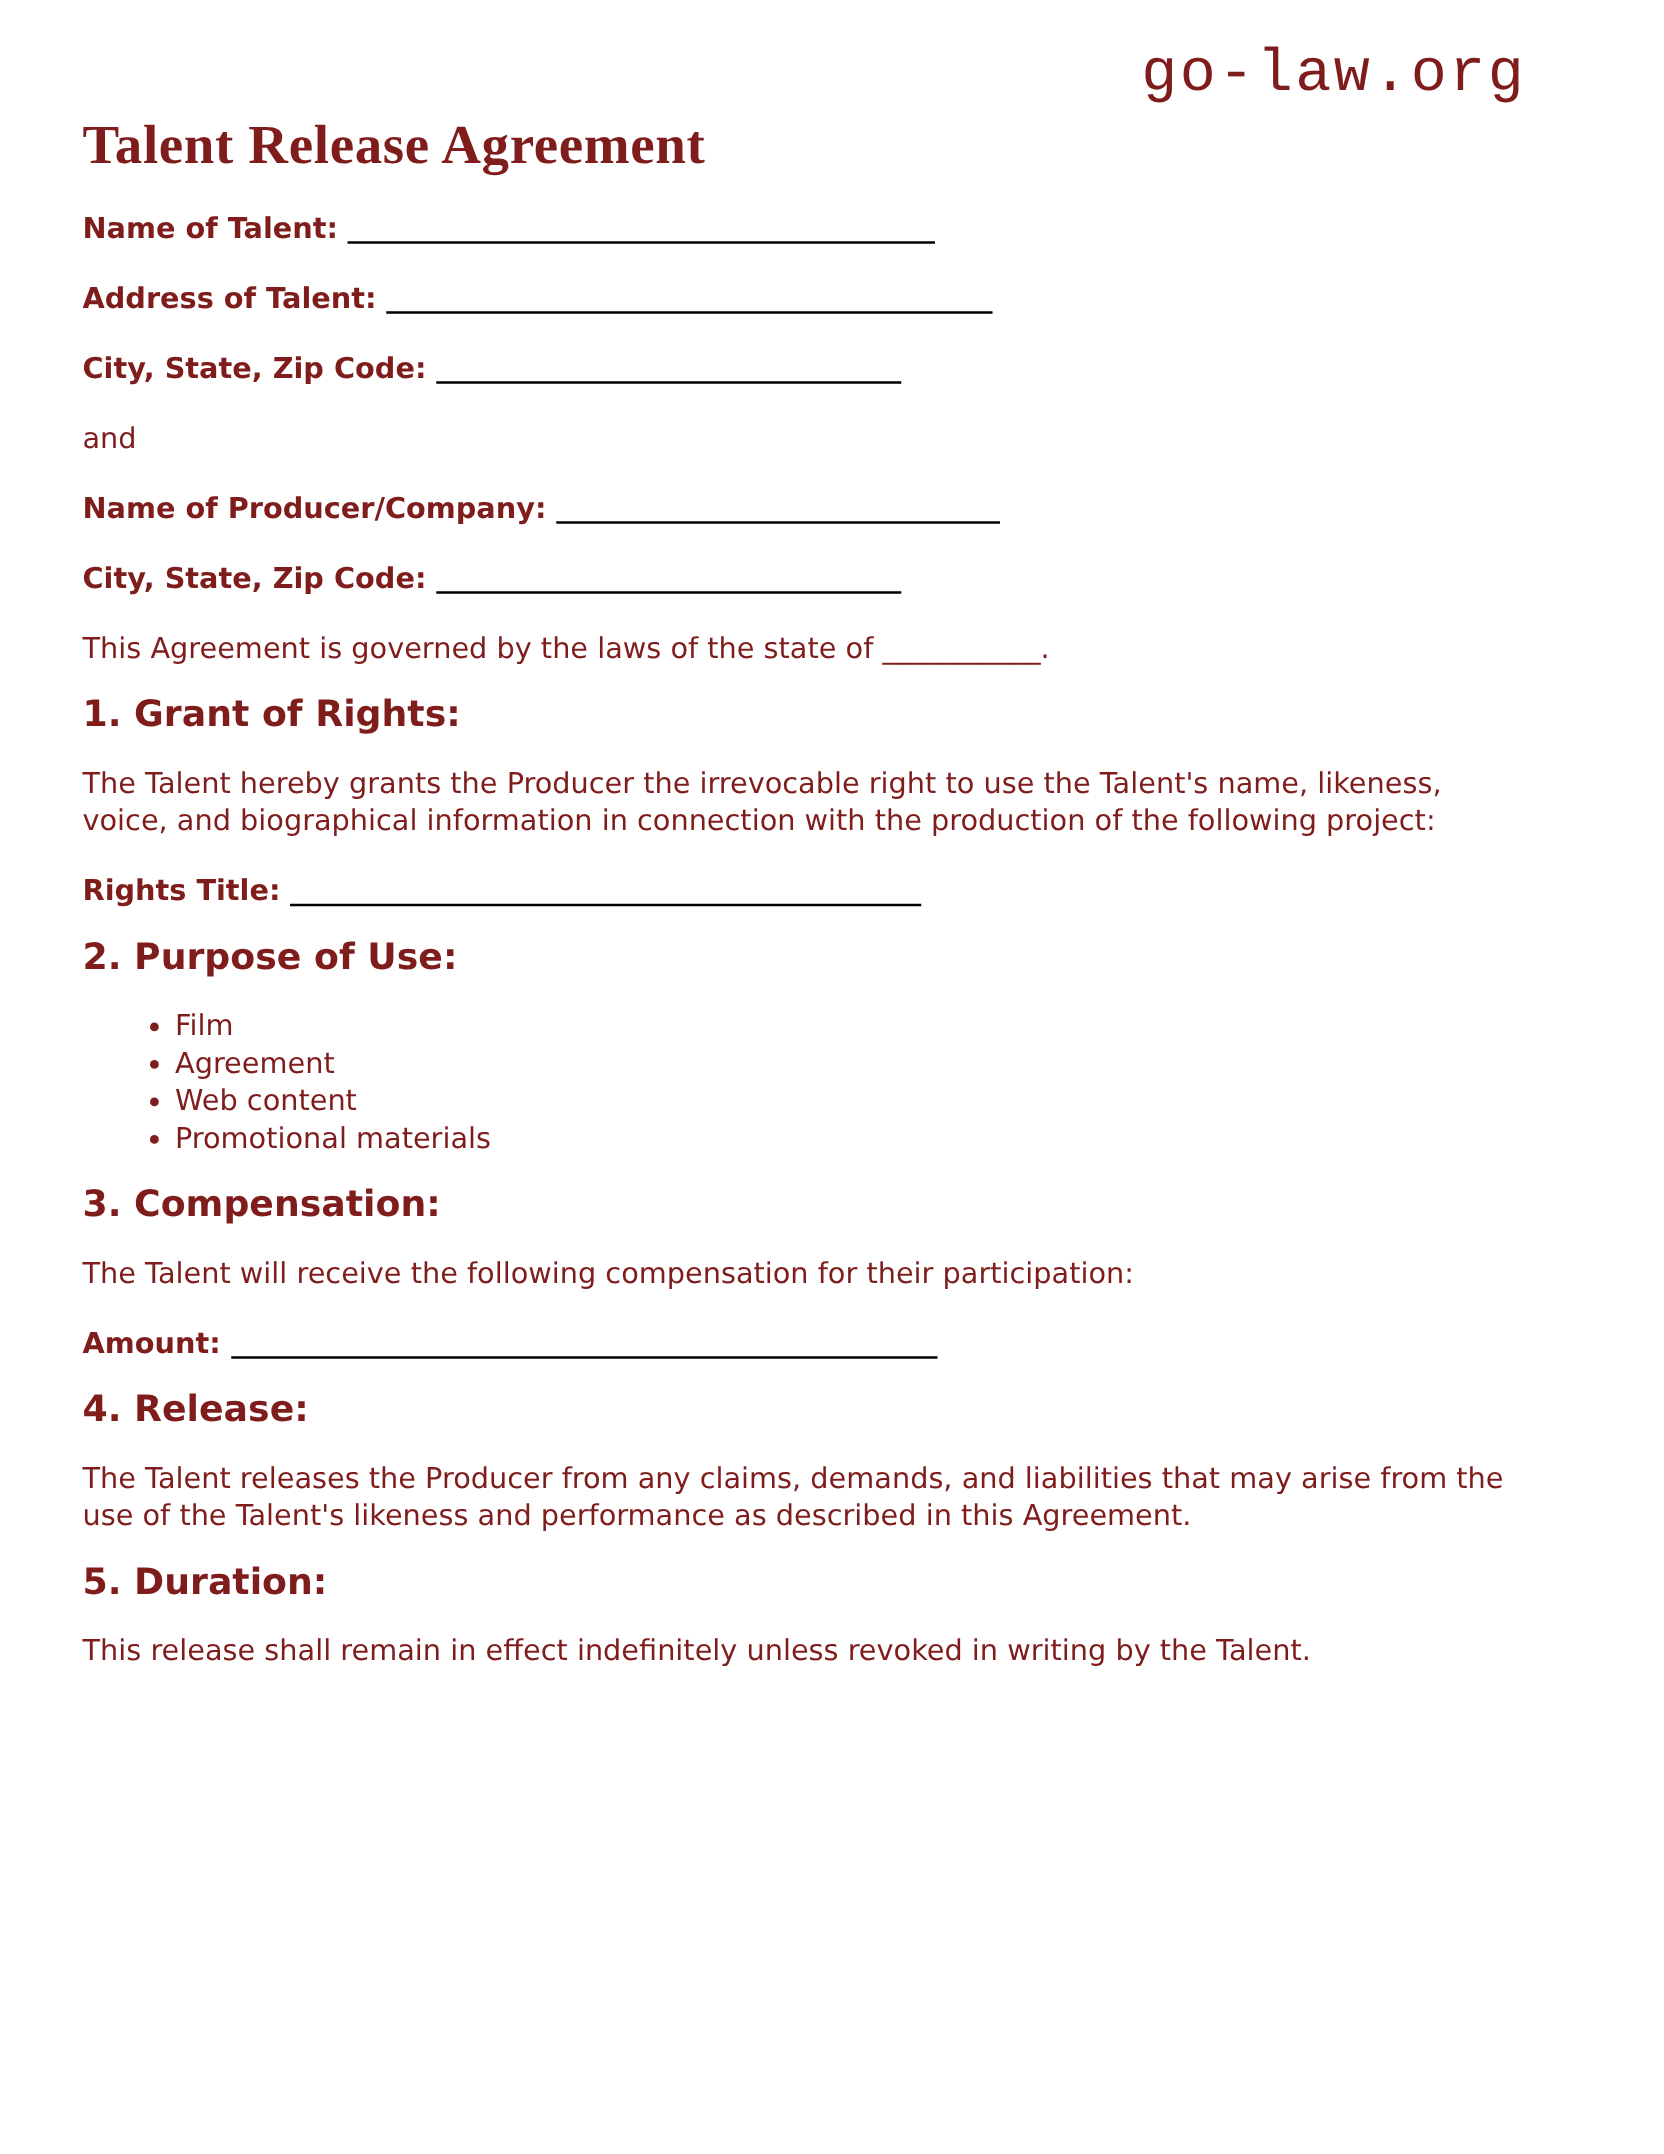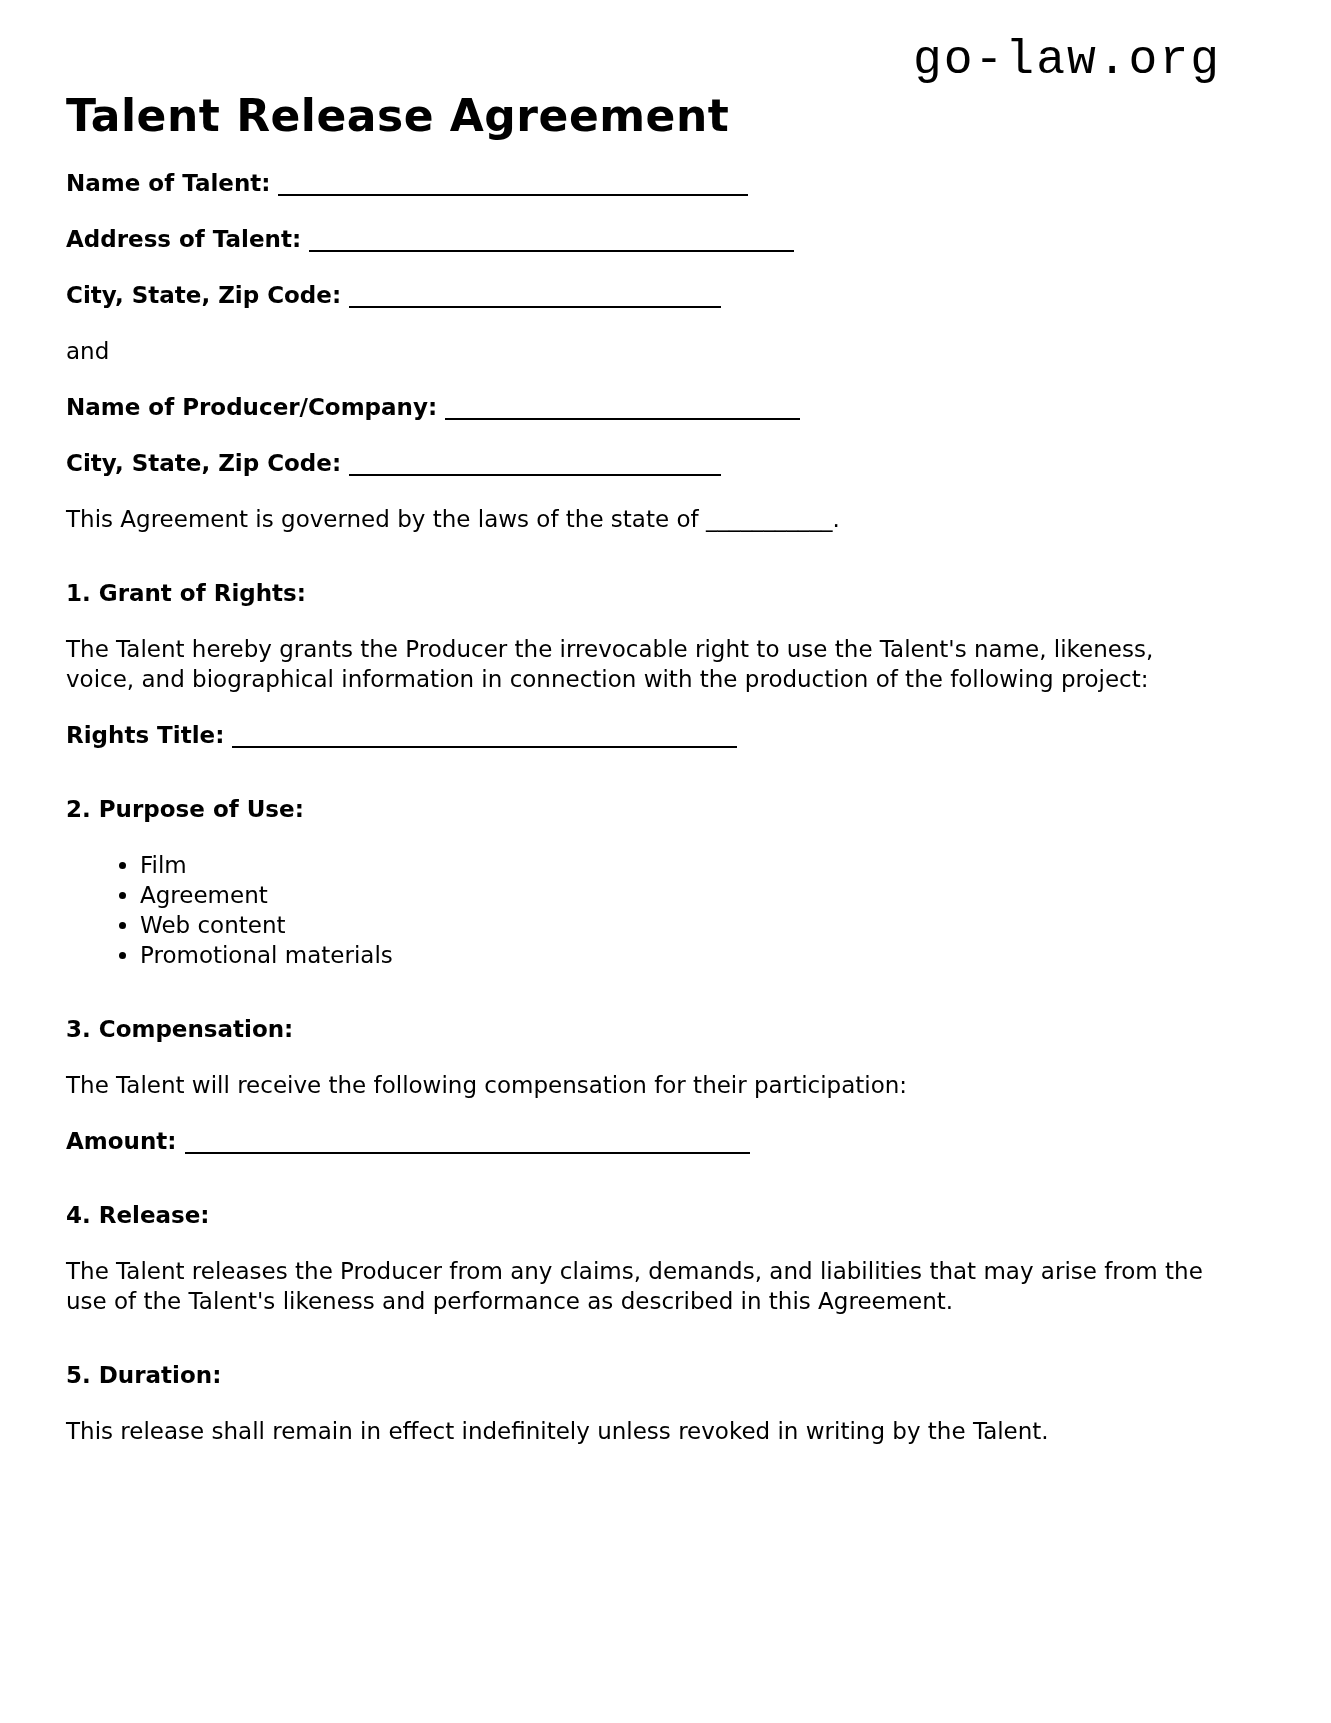--- a/index.html
+++ b/index.html
@@ -5,21 +5,21 @@
   html, body {
     margin: 0;
     padding: 0;
     background: #ffffff;
   }
   .page {
     position: relative;
     width: 1301px;
     height: 1723px;
     background: #ffffff;
-    color: #000000;
+    color: #7f1d1d;
     font-family: "DejaVu Sans", "Liberation Sans", sans-serif;
     font-size: 23px;
     line-height: 30px;
     box-sizing: border-box;
     padding: 34px 80px 0 66px;
     overflow: hidden;
   }
   .logo {
     text-align: right;
     font-family: "Liberation Mono", "DejaVu Sans Mono", monospace;
@@ -28,33 +28,34 @@
     font-weight: 400;
     letter-spacing: 2px;
     white-space: nowrap;
   }
   h1.doc-title {
     margin: 4px 0 0 0;
     font-size: 44px;
     line-height: 52px;
     font-weight: 700;
     letter-spacing: 0.5px;
+    font-family: Liberation Serif, serif;
   }
   p.intro {
     margin: 52px 0 0 0;
   }
   .row, p.body-text {
     margin: 26px 0 0 0;
   }
   .label {
     font-weight: 700;
   }
   h2.sec-heading {
-    margin: 44px 0 0 0;
-    font-size: 23px;
+    margin: 22px 0 0 0;
+    font-size: 29px;
     line-height: 30px;
     font-weight: 700;
   }
   .blank {
     display: inline-block;
     border-bottom: 2px solid #000000;
     height: 20px;
     vertical-align: -5px;
     margin-left: 8px;
   }

